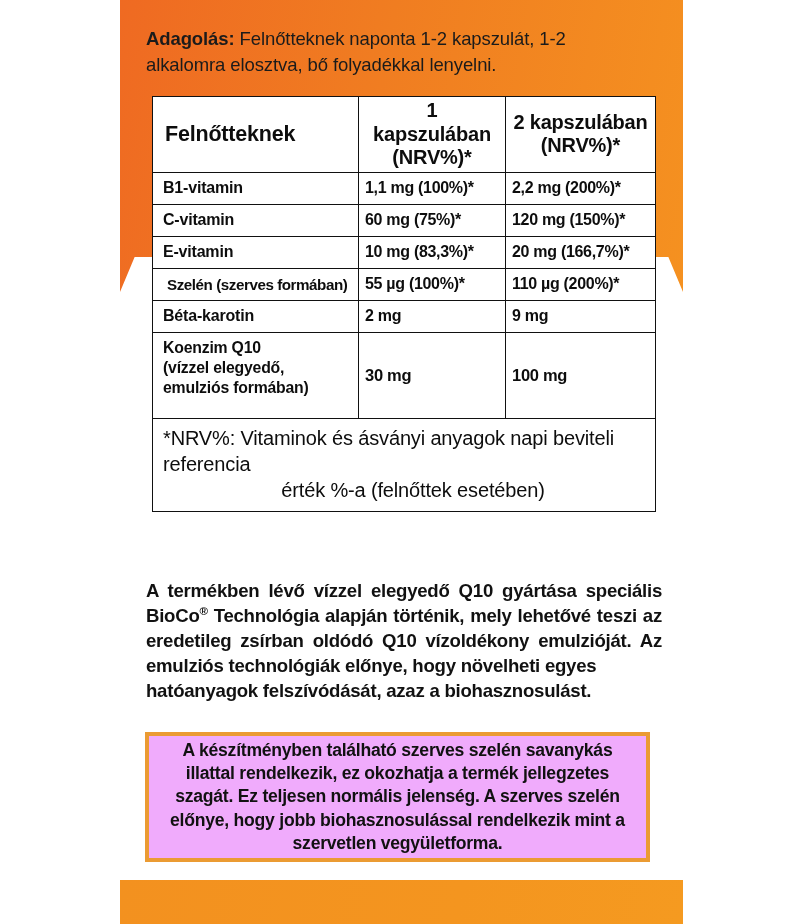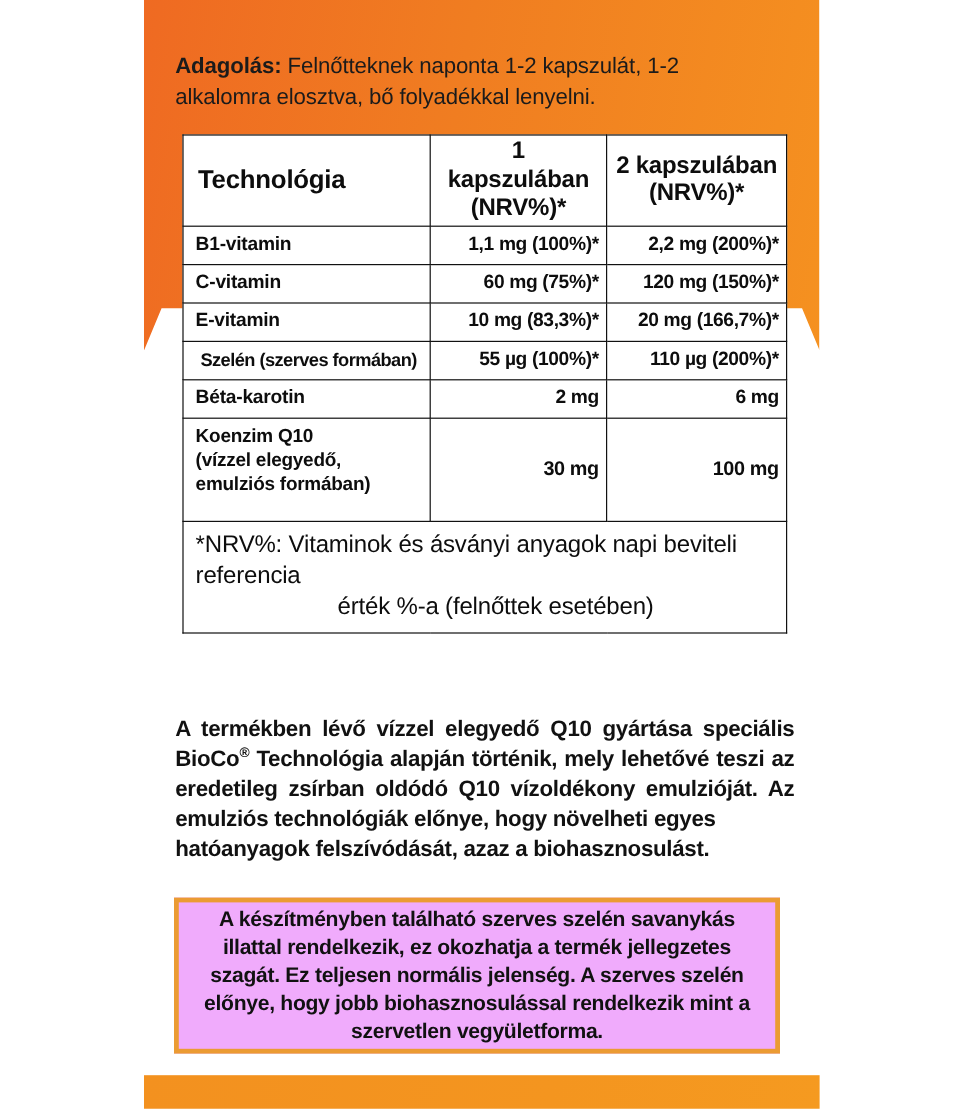--- a/index.html
+++ b/index.html
@@ -24,21 +24,21 @@
     width: 563px;
     height: 292px;
     background: linear-gradient(100deg, #ef6a22 0%, #f07d21 45%, #f59120 100%);
     clip-path: polygon(0 0, 100% 0, 100% 100%, 97.4% 88%, 2.6% 88%, 0 100%);
   }
 
   
   #content {
     position: absolute;
     left: 0;
-    top: 16px;
+    top: 0;
     width: 800px;
     height: 900px;
   }
 
   
   #dosage-block {
     position: absolute;
     left: 146px;
     top: 26px;
     width: 500px;
@@ -91,21 +91,21 @@
     padding-left: 10px;
     height: 27px;
     font-size: 16px;
   }
   #ingredients-table tbody td.cell-name.tight {
     font-size: 15.2px;
     letter-spacing: -0.45px;
     padding-left: 14px;
   }
   #ingredients-table tbody td.cell-val {
-    text-align: right;
+    text-align: left;
     font-size: 16px;
     letter-spacing: -0.3px;
   }
   #ingredients-table tbody tr.row-q10 td.cell-name {
     height: 78px;
     vertical-align: top;
     padding-top: 5px;
     line-height: 1.27;
     font-size: 15.8px;
   }
@@ -201,21 +201,21 @@
   </div>
 
   <table id="ingredients-table">
     <colgroup>
       <col class="c-name">
       <col class="c-one">
       <col class="c-two">
     </colgroup>
     <thead>
       <tr>
-        <th class="head-name">Technológia</th>
+        <th class="head-name">Felnőtteknek</th>
         <th>
           <span>1 kapszulában</span><br>
           <span>(NRV%)*</span>
         </th>
         <th>
           <span>2 kapszulában</span><br>
           <span>(NRV%)*</span>
         </th>
       </tr>
     </thead>
@@ -236,21 +236,21 @@
         <td class="cell-val">20 mg (166,7%)*</td>
       </tr>
       <tr>
         <td class="cell-name tight">Szelén (szerves formában)</td>
         <td class="cell-val">55 µg (100%)*</td>
         <td class="cell-val">110 µg (200%)*</td>
       </tr>
       <tr>
         <td class="cell-name">Béta-karotin</td>
         <td class="cell-val">2 mg</td>
-        <td class="cell-val">6 mg</td>
+        <td class="cell-val">9 mg</td>
       </tr>
       <tr class="row-q10">
         <td class="cell-name">
           <span>Koenzim Q10</span><br>
           <span>(vízzel elegyedő,</span><br>
           <span>emulziós formában)</span>
         </td>
         <td class="cell-val">30 mg</td>
         <td class="cell-val">100 mg</td>
       </tr>

